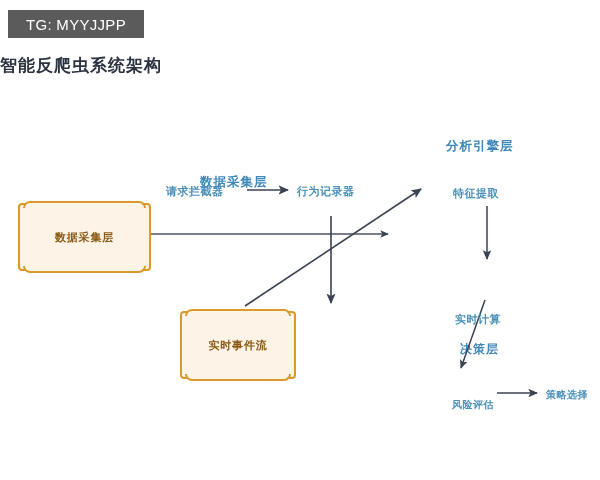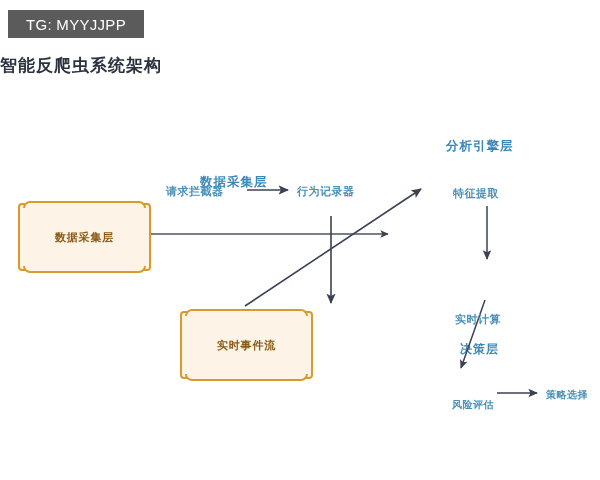--- a/index.html
+++ b/index.html
@@ -126,21 +126,21 @@
   }
   #box-history {
     left: 18px;
     top: 203px;
     width: 133px;
     height: 68px;
   }
   #box-stream {
     left: 180px;
     top: 311px;
-    width: 133px;
+    width: 116px;
     height: 68px;
   }
 
   
   #connectors {
     position: absolute;
     left: 0;
     top: 0;
     width: 600px;
     height: 480px;

